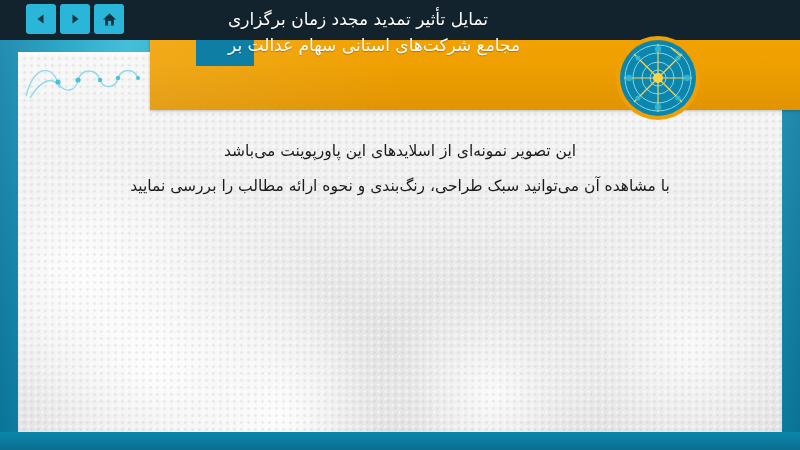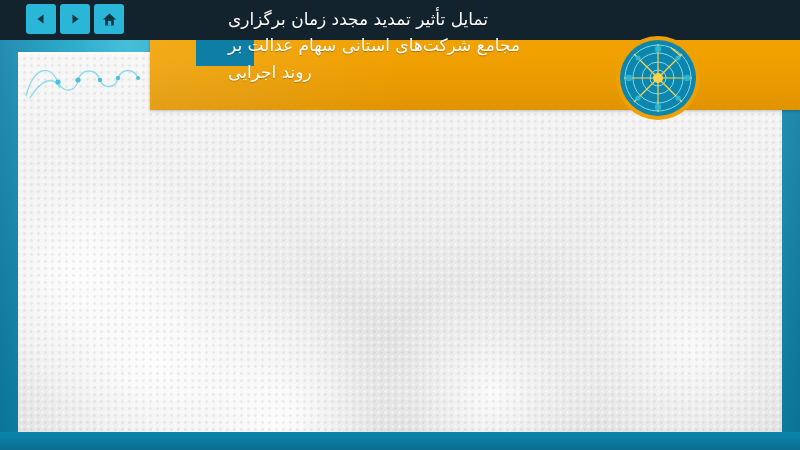--- a/index.html
+++ b/index.html
@@ -244,21 +244,20 @@
   </div>
 
   <div class="title-band">
     <div class="title-band-inner"></div>
   </div>
   <div class="title-tab"></div>
 
   <div class="slide-title">
     <div>تمایل تأثیر تمدید مجدد زمان برگزاری</div>
     <div>مجامع شرکت‌های استانی سهام عدالت بر</div>
-    <div>روند اجرایی</div>
   </div>
 
   <div class="medallion">
     <svg width="86" height="86" viewBox="0 0 86 86">
       <circle cx="43" cy="43" r="42" fill="#f0a000"></circle>
       <circle cx="43" cy="43" r="38" fill="#0d86ad"></circle>
       <g stroke="#7fd7ea" stroke-width="1" fill="none">
         <circle cx="43" cy="43" r="33"></circle>
         <circle cx="43" cy="43" r="25"></circle>
         <circle cx="43" cy="43" r="16"></circle>
@@ -321,16 +320,18 @@
           <circle cx="34" cy="26" r="2.6"></circle>
           <circle cx="54" cy="24" r="2.6"></circle>
           <circle cx="76" cy="24" r="2.2"></circle>
           <circle cx="94" cy="22" r="2.2"></circle>
           <circle cx="114" cy="22" r="2"></circle>
         </g>
       </svg>
     </div>
 
     <div class="body-text">
+      <div class="body-line">این تصویر نمونه‌ای از اسلایدهای این پاورپوینت می‌باشد</div>
+      <div class="body-line">با مشاهده آن می‌توانید سبک طراحی، رنگ‌بندی و نحوه ارائه مطالب را بررسی نمایید</div>
     </div>
   </div>
 
 </div>
 
 </body></html>

